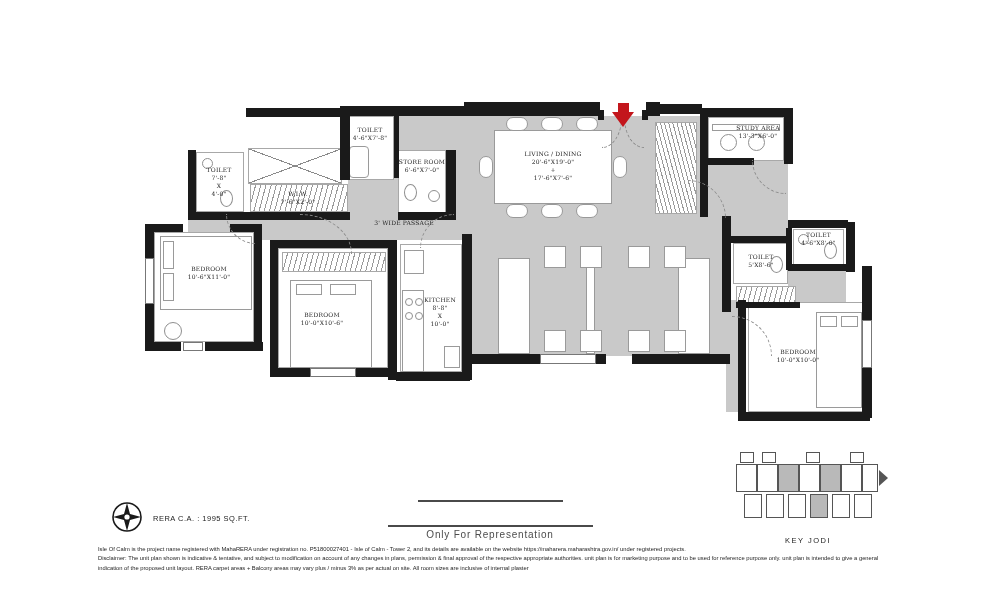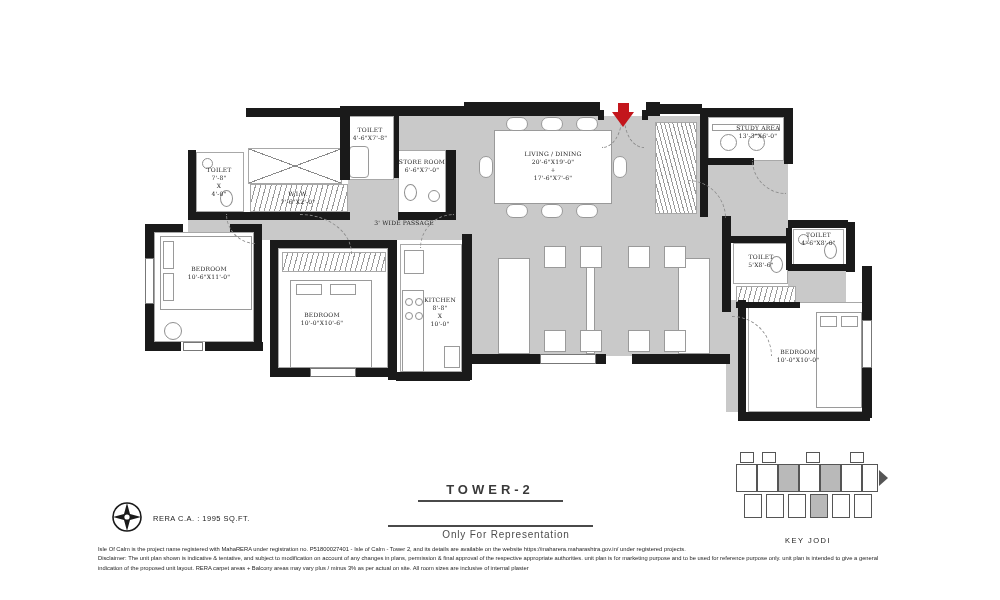--- a/index.html
+++ b/index.html
@@ -30,21 +30,21 @@
   .arrow-head{position:absolute;width:0;height:0;border-left:11px solid transparent;
               border-right:11px solid transparent;border-top:15px solid #c3161c;}
   
   .sans{font-family:"Liberation Sans",sans-serif;}
   .tower{position:absolute;left:380px;top:482px;width:220px;text-align:center;font-size:13px;
          font-weight:600;letter-spacing:4px;color:#3a3a3a;}
   .rule1{position:absolute;left:418px;top:500px;width:145px;border-top:2px solid #4a4a4a;}
   .flat{position:absolute;left:355px;top:504px;width:270px;text-align:center;font-size:17px;
         font-weight:400;letter-spacing:1.5px;color:#3e3e3e;}
   .rule2{position:absolute;left:388px;top:525px;width:205px;border-top:2px solid #4a4a4a;}
-  .tagline{position:absolute;left:406px;top:529px;width:200px;text-align:center;font-size:10px;
+  .tagline{position:absolute;left:390px;top:529px;width:200px;text-align:center;font-size:10px;
            letter-spacing:.8px;color:#4c4c4c;}
   .rera{position:absolute;left:153px;top:514px;font-size:7.5px;letter-spacing:.5px;color:#222;}
   .disc{position:absolute;left:98px;top:545px;width:810px;font-size:5.8px;line-height:1.6;color:#1f1f1f;}
   .keyplan-label{position:absolute;left:733px;top:536px;width:150px;text-align:center;font-size:7.5px;
                  letter-spacing:1.5px;color:#222;}
   .kp{position:absolute;background:#fff;border:1px solid #555;box-sizing:border-box;}
   .kp.fill{background:#b9b9b9;}
 </style>
 </head>
 <body>
@@ -247,21 +247,20 @@
     <span>10'-0"X10'-0"</span>
   </div>
 
   <svg width="34" height="34" viewBox="0 0 34 34" style="position:absolute;left:110px;top:500px">
     <circle cx="17" cy="17" r="14" fill="none" stroke="#1a1a1a" stroke-width="1.6"></circle>
     <path d="M17,3 L20,14 L31,17 L20,20 L17,31 L14,20 L3,17 L14,14 Z" fill="#1a1a1a"></path>
     <circle cx="17" cy="17" r="2.6" fill="#fff"></circle>
   </svg>
   <div class="rera sans">RERA C.A. : 1995 SQ.FT.</div>
 
-  <div class="tower sans">TOWER-2</div>
   <div class="rule1"></div>
   <div class="rule2"></div>
   <div class="tagline sans">Only For Representation</div>
 
   <div class="kp" style="left:740px;top:452px;width:14px;height:11px"></div>
   <div class="kp" style="left:762px;top:452px;width:14px;height:11px"></div>
   <div class="kp" style="left:806px;top:452px;width:14px;height:11px"></div>
   <div class="kp" style="left:850px;top:452px;width:14px;height:11px"></div>
   <div class="kp" style="left:736px;top:464px;width:21px;height:28px"></div>
   <div class="kp" style="left:757px;top:464px;width:21px;height:28px"></div>

